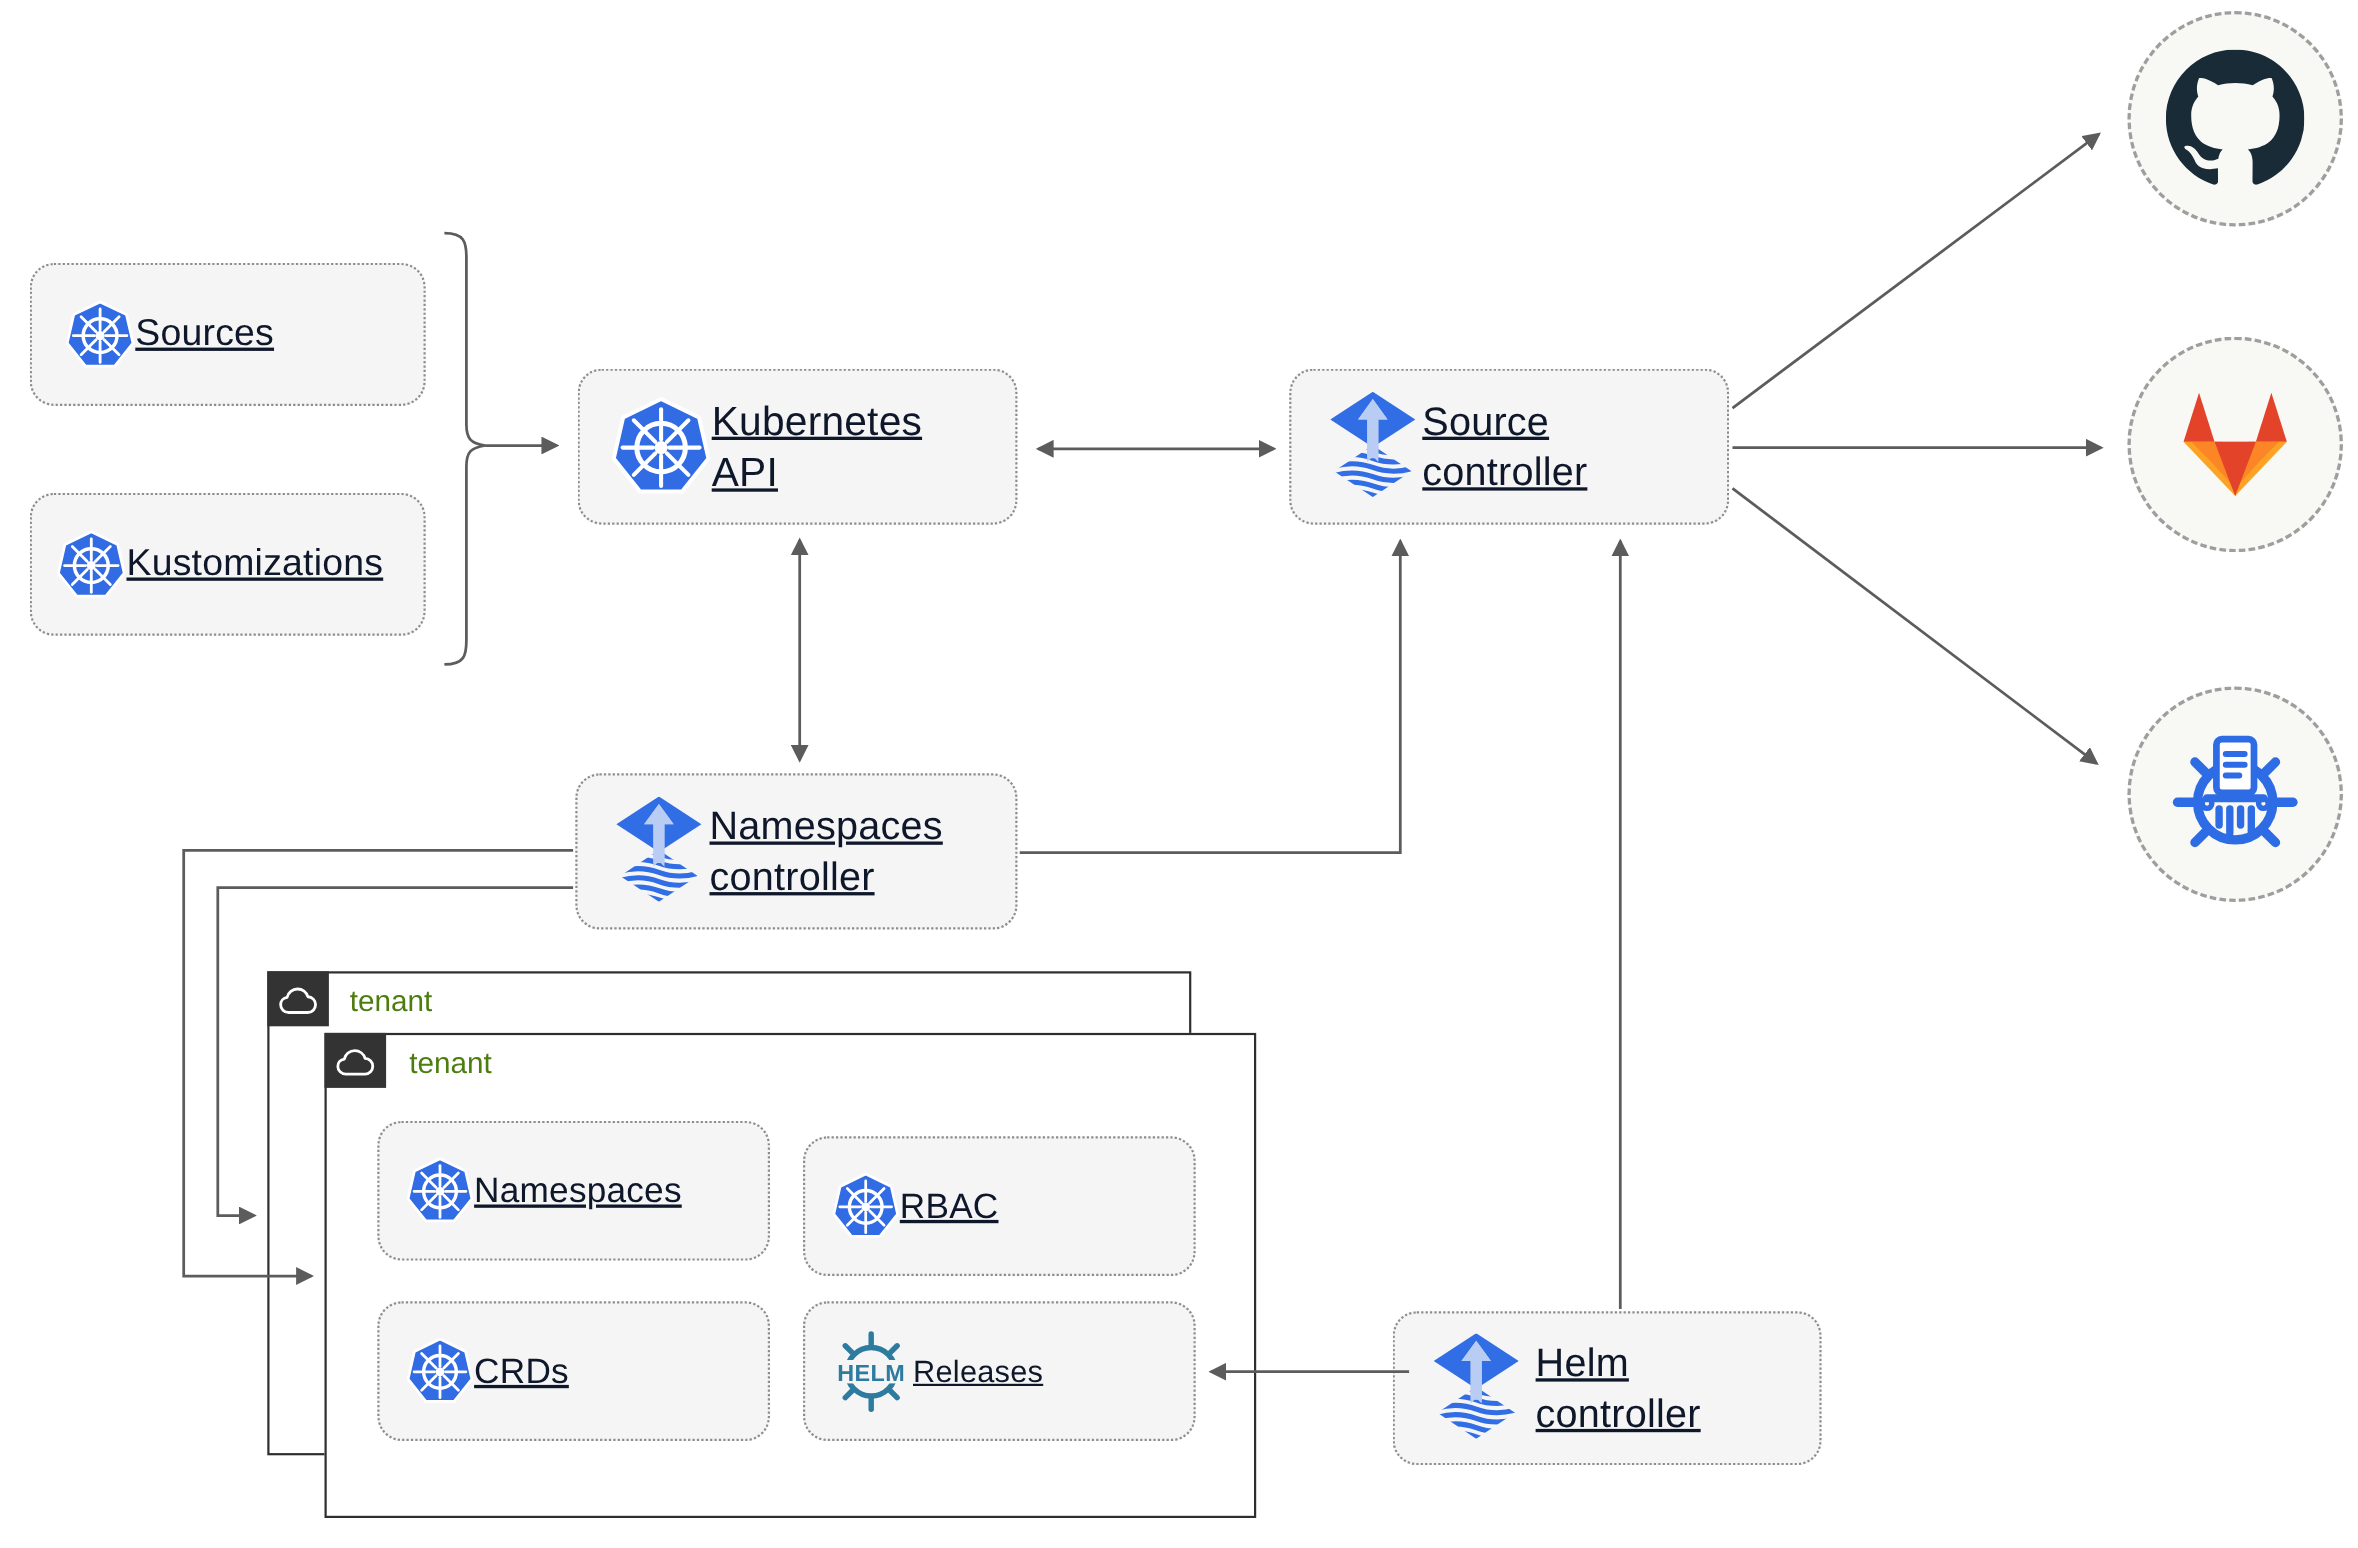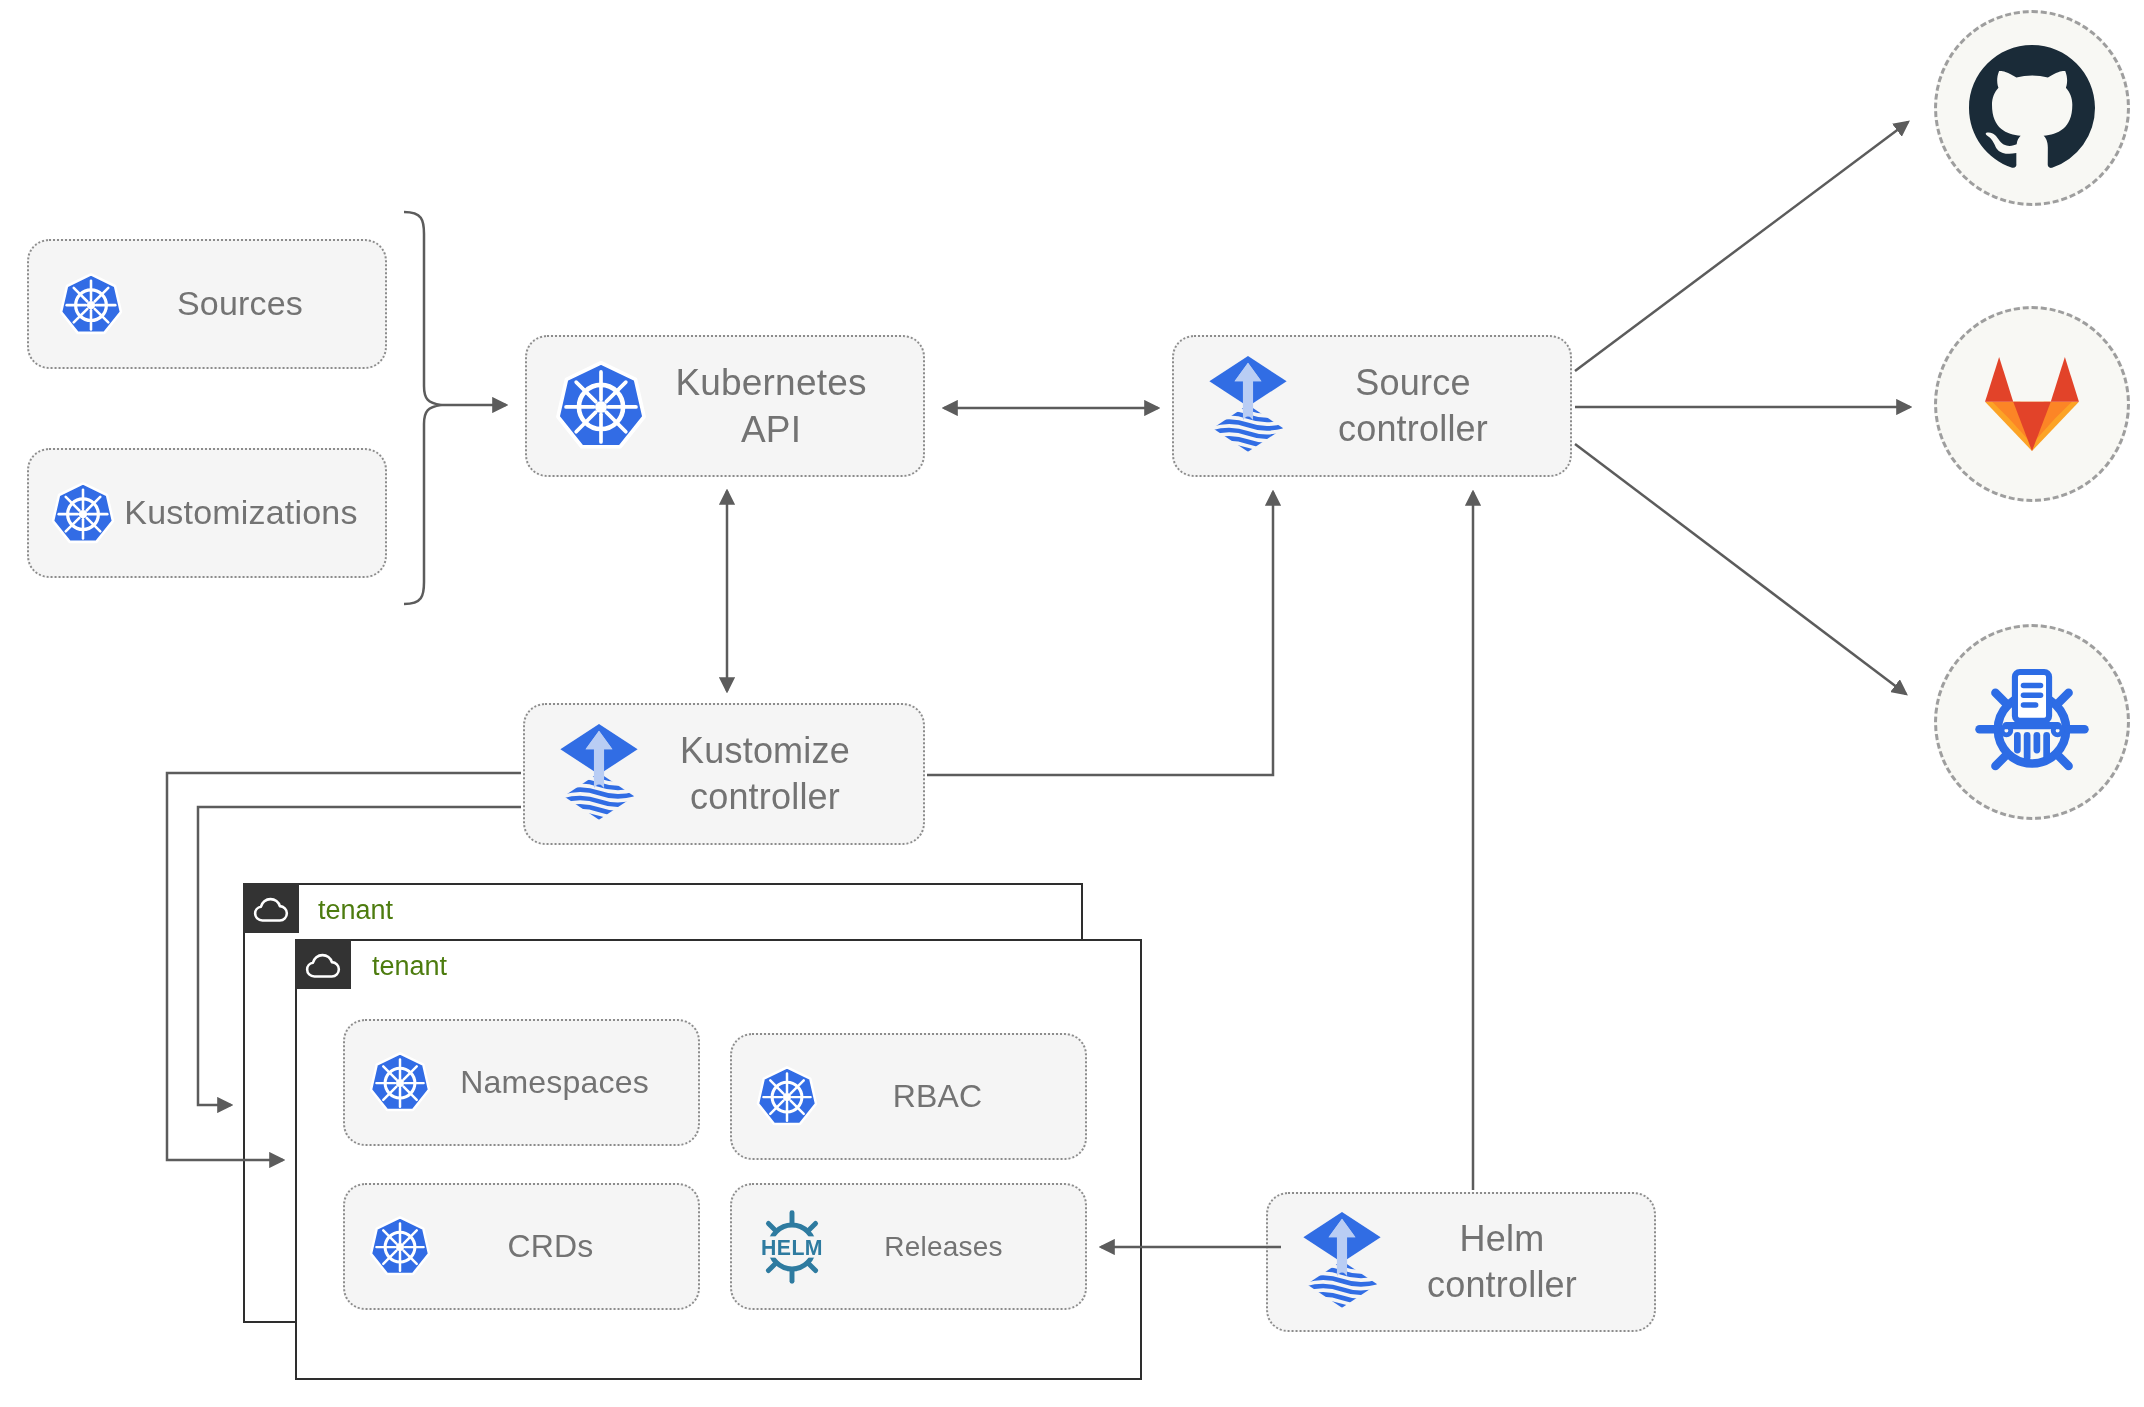--- a/index.html
+++ b/index.html
@@ -7,22 +7,22 @@
     position:relative;width:2144px;height:1407px;background:#ffffff;overflow:hidden;
     font-family:"Liberation Sans", sans-serif;color:#0d0d0d;
   }
   
   .node{
     position:absolute;background:#f5f5f5;border:2.4px dotted #8c8c8c;border-radius:22px;
     display:flex;align-items:center;box-sizing:border-box;
   }
   .node .ic{flex:0 0 auto;margin-left:30px;display:flex;align-items:center;}
   .node .lbl{
-    flex:1;text-align:center;font-size:34px;color:#737373;padding-right:28px;
-    line-height:1.28;letter-spacing:.2px;
+    flex:1;text-align:left;font-size:34px;color:#0f172a;padding-right:28px;
+    line-height:1.28;letter-spacing:.2px;text-decoration:underline;
   }
   .node .lbl.big{font-size:37px;}
   .node .lbl.two{font-size:36px;max-width:240px;margin:0 auto;padding-right:34px;}
   
   .tenant{
     position:absolute;background:#ffffff;border:2.5px solid #2e2e2e;box-sizing:border-box;
   }
   .badge{
     position:absolute;background:#333333;display:flex;align-items:center;justify-content:center;
     box-sizing:border-box;
@@ -191,21 +191,21 @@
     </span>
     <span class="lbl two">Source controller</span>
   </div>
 
   <div class="node" style="left:523px;top:703px;width:402px;height:142px;">
     <span class="ic" style="margin-left:32px;">
       <svg width="84" height="101" viewBox="0 0 100 120">
           <use href="#sym-flux"></use>
         </svg>
     </span>
-    <span class="lbl two">Kustomize controller</span>
+    <span class="lbl two">Namespaces controller</span>
   </div>
 
   <div class="node" style="left:1266px;top:1192px;width:390px;height:140px;">
     <span class="ic" style="margin-left:32px;">
       <svg width="84" height="101" viewBox="0 0 100 120">
           <use href="#sym-flux"></use>
         </svg>
     </span>
     <span class="lbl two" style="max-width:212px;">Helm controller</span>
   </div>

